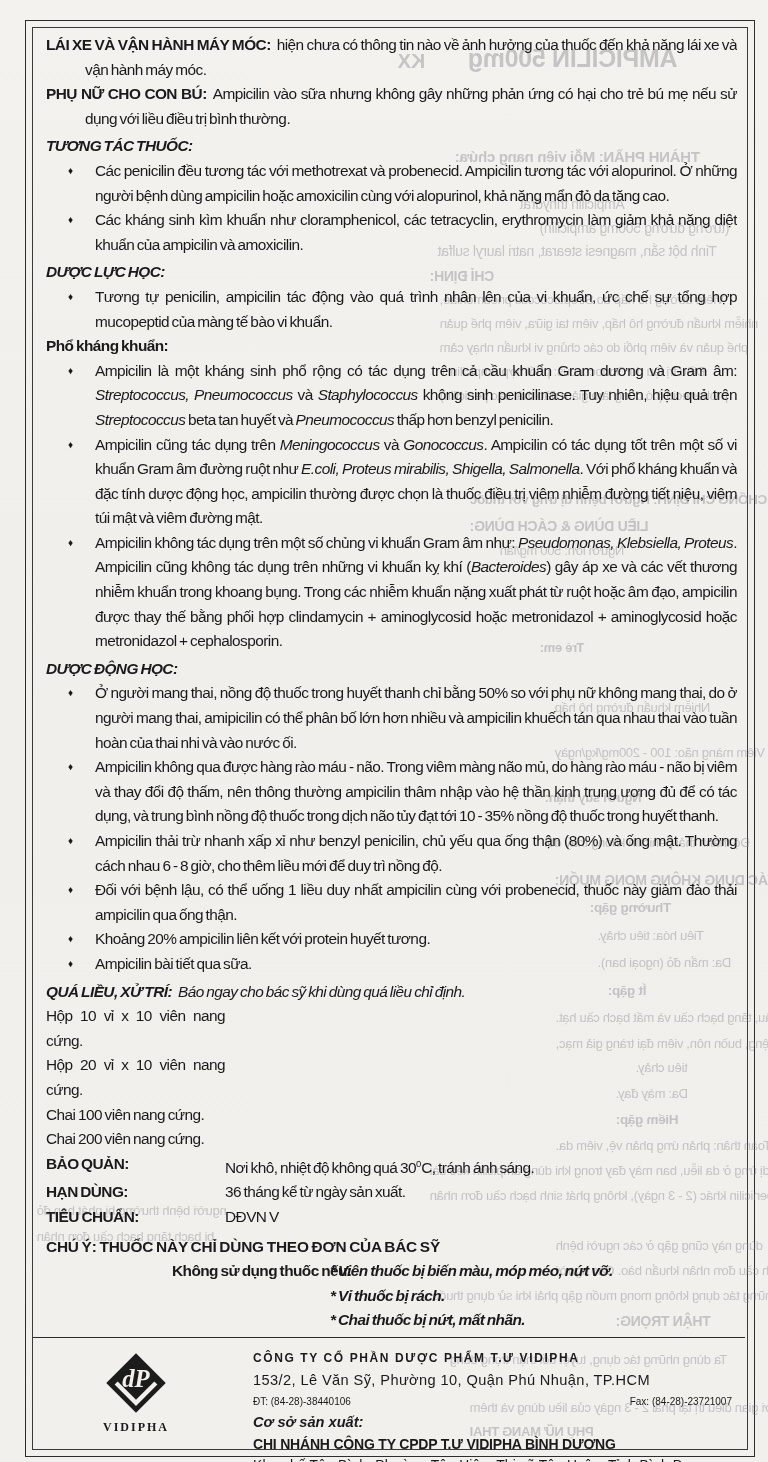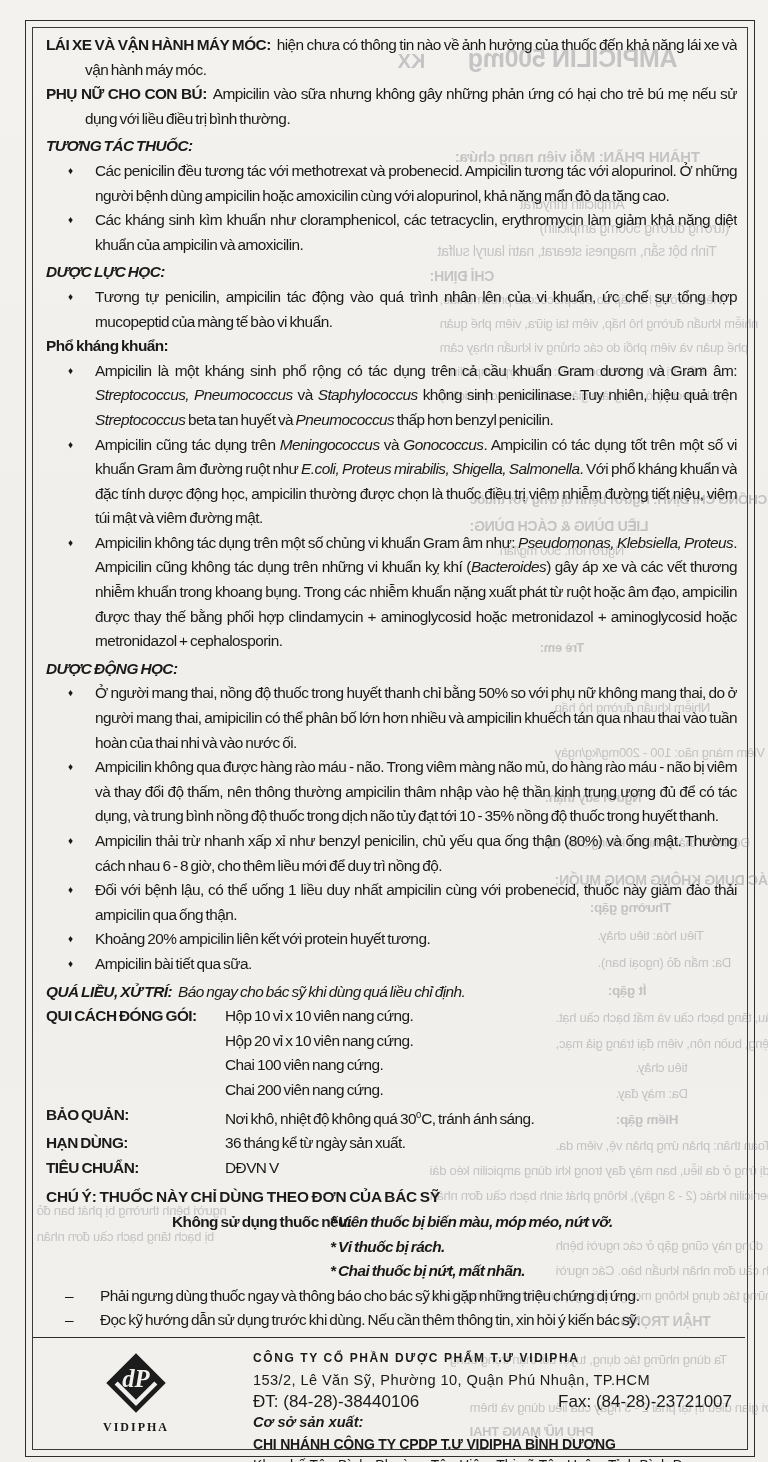--- a/index.html
+++ b/index.html
@@ -36,21 +36,21 @@
   .it{font-style:italic;}
   sup,.sup{vertical-align:super;font-size:62%;letter-spacing:0;}
   
   .footer{position:absolute;z-index:2;left:46px;top:1346px;width:700px;display:flex;text-align:left;}
   .logoBox{width:140px;margin-left:20px;text-align:center;padding-top:6px;}
   .logoBox svg{display:block;margin:0 auto;}
   .logoName{font-family:"Liberation Serif",serif;font-weight:bold;font-size:12px;letter-spacing:2px;margin-top:6px;}
   .coCol{margin-left:47px;flex:1;padding-right:14px;}
   .coName{font-weight:bold;font-size:12px;letter-spacing:1.6px;line-height:24px;}
   .coAddr{font-size:14.6px;letter-spacing:.4px;line-height:21px;}
-  .telRow{display:flex;justify-content:space-between;font-size:17px;line-height:21px;}
+  .telRow{display:flex;justify-content:space-between;font-size:10px;line-height:21px;}
   .mfg{font-weight:bold;font-style:italic;font-size:14.6px;line-height:21px;}
   .branch{font-weight:bold;font-size:14px;letter-spacing:-.2px;line-height:23px;}
   .brAddr{font-size:13.8px;letter-spacing:.2px;line-height:20px;}
 </style>
 </head>
 <body>
 
 <div class="page">
   <div id="ghost-layer">
       <div class="ghost gb" style="left: 398px; top: 50px; font-size: 20px;">KX</div>
@@ -151,21 +151,20 @@
     </p>
     <p class="bullet">
       <span class="diam">♦</span><span>Ampicilin bài tiết qua sữa.</span>
     </p>
 
     <p class="head">
       <b class="lbl">QUÁ LIỀU, XỬ TRÍ:</b><span style="font-weight:normal">Báo ngay cho bác sỹ khi dùng quá liều chỉ định.</span>
     </p>
 
     <div class="kv">
-      <span class="k">QUI CÁCH ĐÓNG GÓI:</span>
       <span>
         <p>Hộp 10 vỉ x 10 viên nang cứng.</p>
         <p>Hộp 20 vỉ x 10 viên nang cứng.</p>
         <p>Chai 100 viên nang cứng.</p>
         <p>Chai 200 viên nang cứng.</p>
       </span>
     </div>
 
     <div class="kv">
       <span class="k">BẢO QUẢN:</span>

